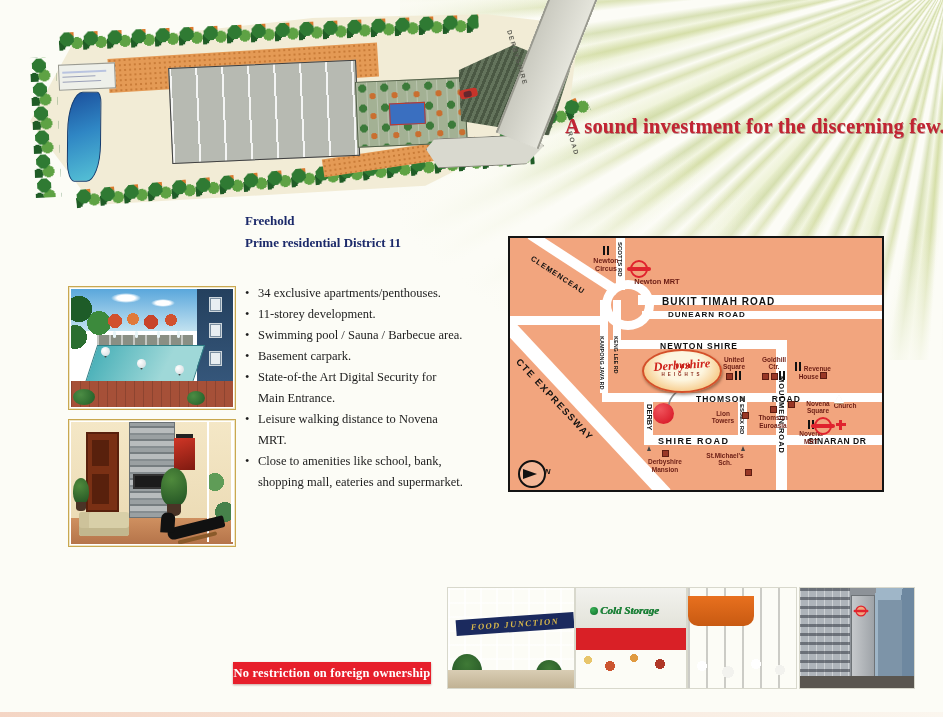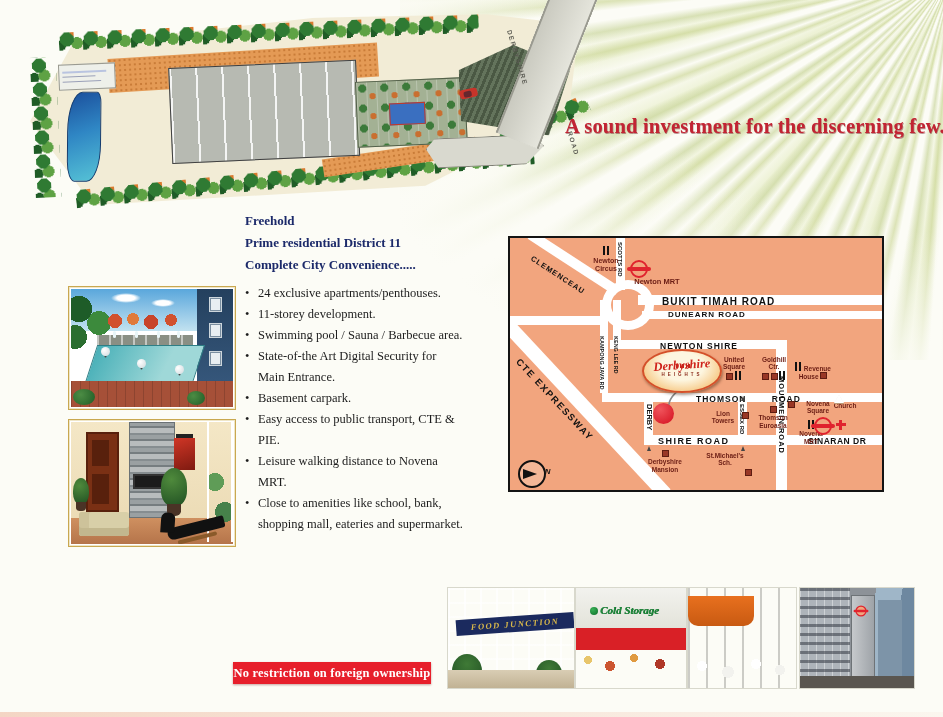--- a/index.html
+++ b/index.html
@@ -223,30 +223,28 @@
     <span class="abs sp-roadlabel" style="left:496px;top:34px;transform:rotate(76deg);transform-origin:left top;">DERBYSHIRE</span>
     <span class="abs sp-roadlabel" style="left:552px;top:138px;transform:rotate(76deg);transform-origin:left top;">ROAD</span>
   </div>
 </div>
 
 <div class="abs tagline">A sound investment for the discerning few.</div>
 
 <div class="abs heading">
   <div>Freehold</div>
   <div>Prime residential District 11</div>
-  <div>Complete City Convenience.....</div>
 </div>
 
 <ul class="abs features">
-  <li>24 exclusive apartments/penthouses.</li>
+  <li>34 exclusive apartments/penthouses.</li>
   <li>11-storey development.</li>
   <li>Swimming pool / Sauna / Barbecue area.</li>
+  <li>Basement carpark.</li>
   <li>State-of-the Art Digital Security for Main Entrance.</li>
-  <li>Basement carpark.</li>
-  <li>Easy access to public transport, CTE &amp; PIE.</li>
   <li>Leisure walking distance to Novena MRT.</li>
   <li>Close to amenities like school, bank, shopping mall, eateries and supermarket.</li>
 </ul>
 
 <div class="abs frame" style="left:68px;top:286px;width:162px;height:118px;">
   <div class="pimg">
     <div class="abs pool-sky"></div>
     <div class="abs cloud" style="left:40px;top:4px;width:30px;height:10px;"></div>
     <div class="abs cloud" style="left:80px;top:10px;width:24px;height:8px;"></div>
     <div class="abs palms"></div>

